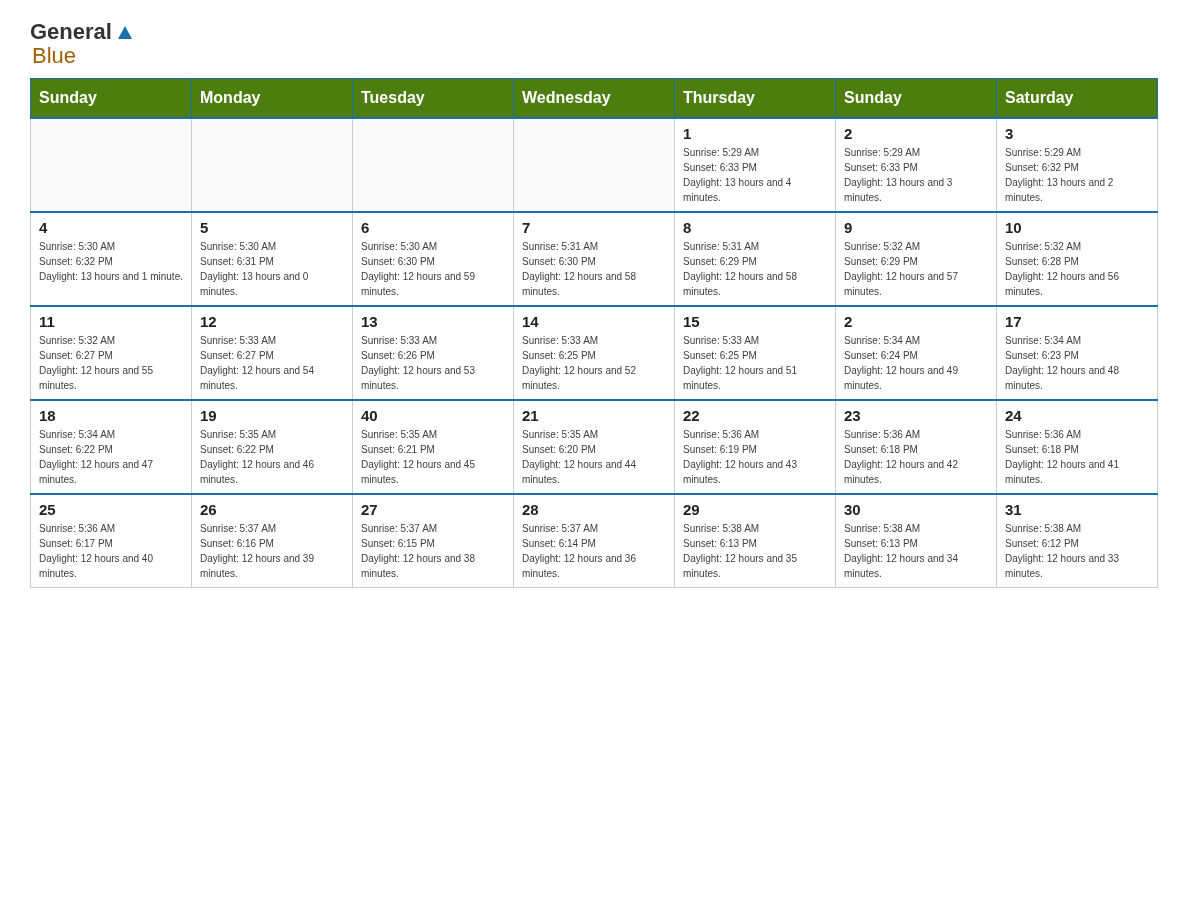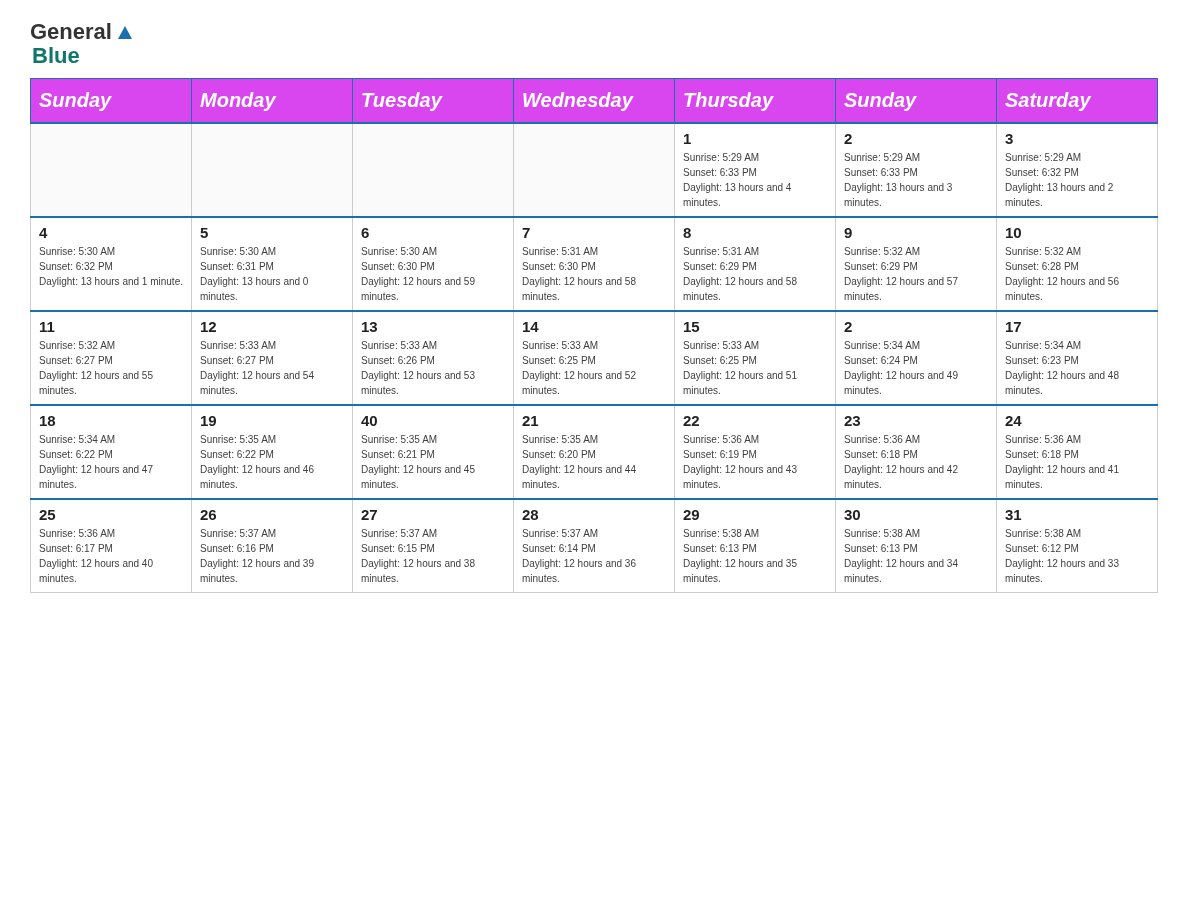--- a/index.html
+++ b/index.html
@@ -21,22 +21,22 @@
       align-items: center;
       gap: 4px;
     }
     .logo-text-general {
       font-size: 22px;
       font-weight: bold;
       color: #333;
     }
     .logo-text-blue {
       font-size: 22px;
-      font-weight: bold;
-      color: #0f766e;
+      font-weight: normal;
+      color: #a16207;
     }
     .header-right {
       text-align: right;
     }
     .month-title {
       font-size: 52px;
       font-weight: normal;
       color: #222;
       line-height: 1;
     }
@@ -44,28 +44,27 @@
       font-size: 20px;
       color: #555;
       margin-top: 6px;
     }
     table {
       width: 100%;
       border-collapse: collapse;
       margin-top: 8px;
     }
     thead tr th {
-      background-color: #d946ef;
+      background-color: #4d7c0f;
       color: #fff;
       padding: 10px 8px;
-      font-size: 20px;
+      font-size: 16px;
       font-weight: bold;
       text-align: left;
       border: 1px solid #1a6faf;
-      font-style: italic;
     }
     tbody tr td {
       vertical-align: top;
       padding: 6px 8px;
       font-size: 13px;
       color: #333;
       border: 1px solid #ccc;
       border-top: 2px solid #1a6faf;
       width: calc(100% / 7);
       min-height: 100px;

